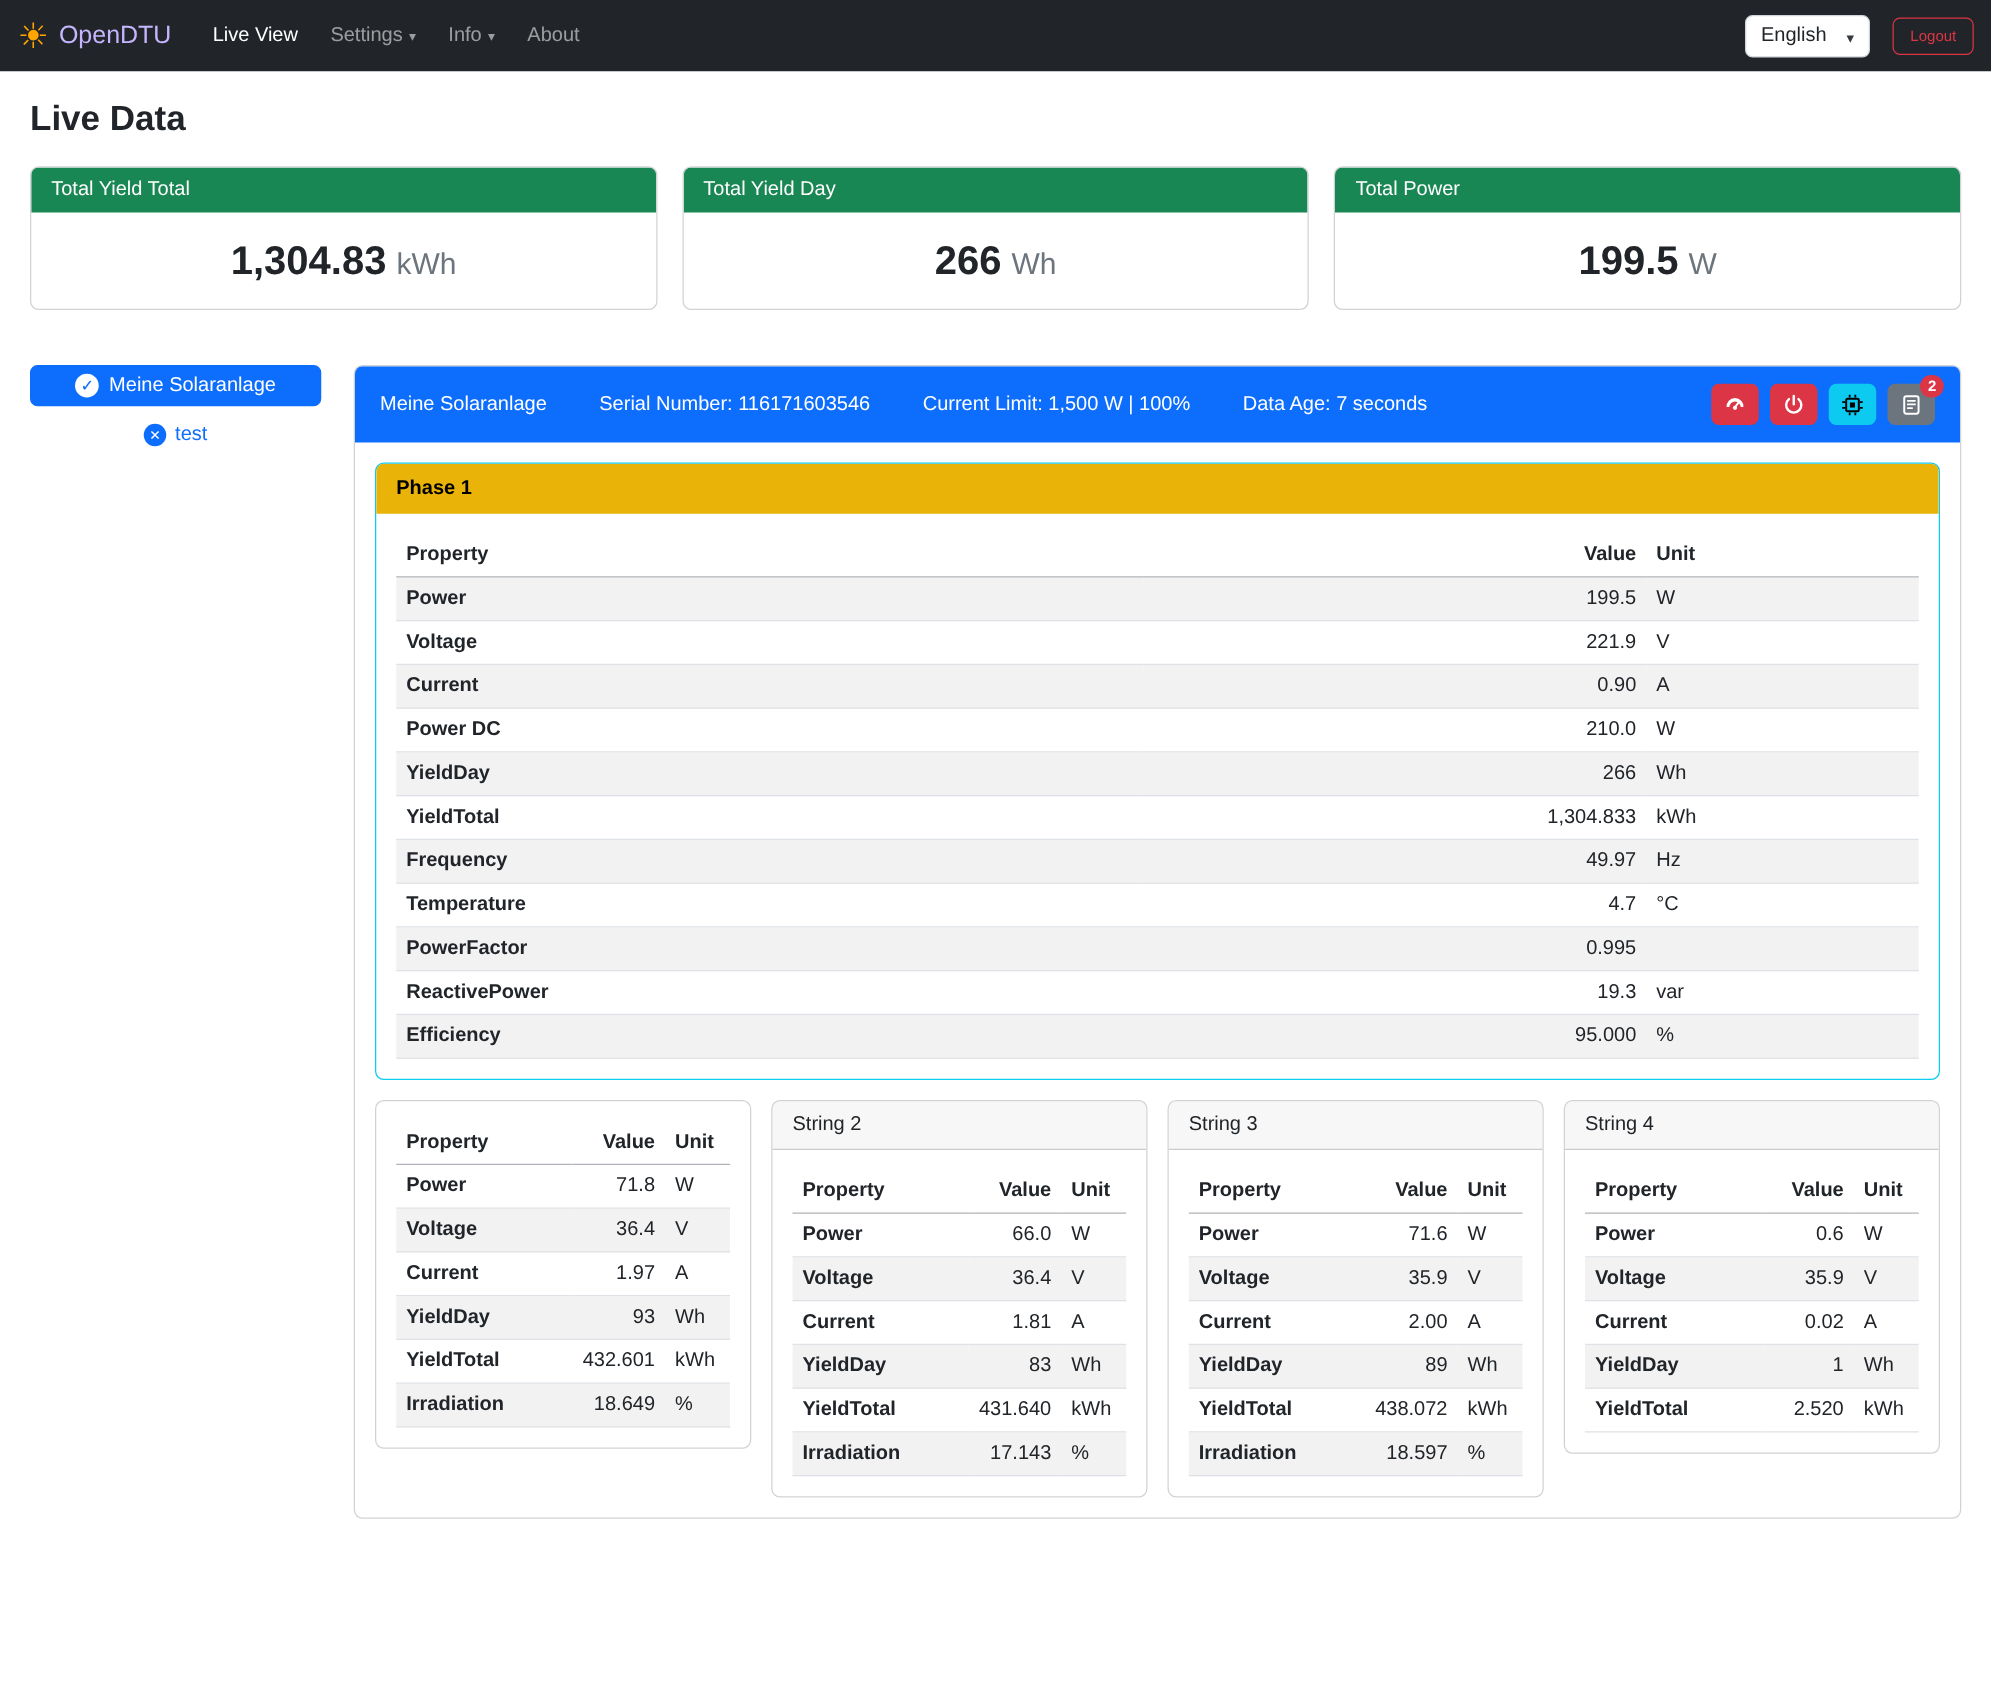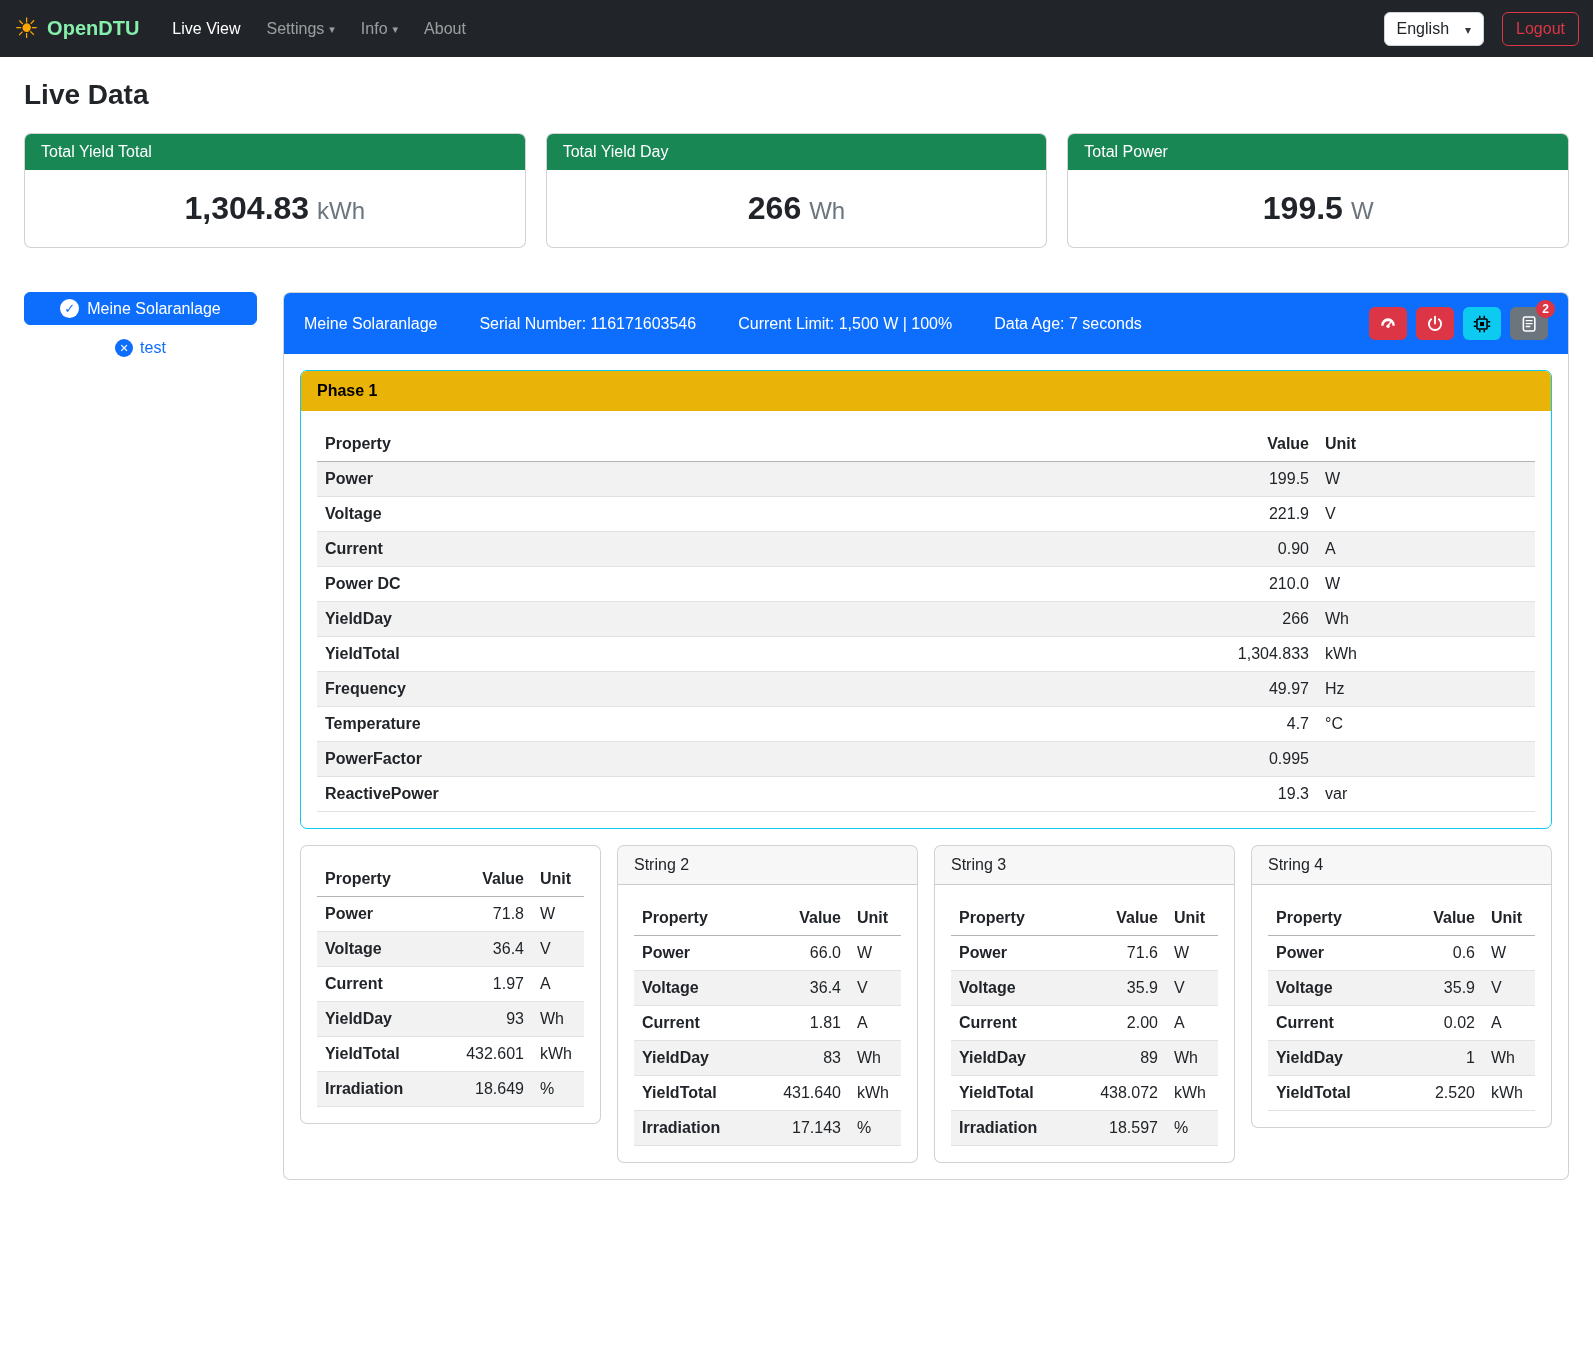--- a/index.html
+++ b/index.html
@@ -14,21 +14,21 @@
   
   .navbar {
     background:#212529;
     height:57px;
     display:flex;
     align-items:center;
     padding:0 14px;
   }
   .brand { display:flex; align-items:center; gap:8px; margin-right:20px; cursor:pointer; }
   .sun-icon { color:#ffa500; font-size:28px; line-height:1; }
-  .brand-text { color:#86efac; font-size:20px; font-weight:700; }
+  .brand-text { color:#c4b5fd; font-size:20px; font-weight:400; }
   .nav-links { display:flex; align-items:center; }
   .nav-link {
     color:rgba(255,255,255,.55);
     padding:8px 13px;
     cursor:pointer;
     display:flex; align-items:center; gap:5px;
     text-decoration:none;
   }
   .nav-link.active { color:#fff; }
   .caret { font-size:11px; position:relative; top:1px; }
@@ -43,21 +43,21 @@
     cursor:pointer;
     min-width:92px;
   }
   .lang-select .caret { color:#343a40; font-size:12px; }
   .logout-btn {
     background:transparent;
     border:1px solid #dc3545;
     color:#dc3545;
     border-radius:6px;
     padding:7px 13px;
-    font-size:16px;
+    font-size:12px;
     cursor:pointer;
     font-family:inherit;
   }
 
   
   .container { padding:0 24px; }
   h1.page-title { font-size:28px; font-weight:600; margin:22px 0 22px; }
 
   
   .summary-row { display:flex; gap:20px; margin-bottom:44px; }
@@ -370,20 +370,25 @@
                   <tr>
                     <th>PowerFactor</th>
                     <td class="val">0.995</td>
                     <td></td>
                   </tr>
                   <tr>
                     <th>ReactivePower</th>
                     <td class="val">19.3</td>
                     <td>var</td>
                   </tr>
+                  <tr>
+                    <th>Efficiency</th>
+                    <td class="val">95.000</td>
+                    <td>%</td>
+                  </tr>
                 </tbody>
             </table>
           </div>
         </div>
 
         <div class="strings-row">
 
           <div class="string-card">
             <div class="card-body">
               <table class="string-table">

